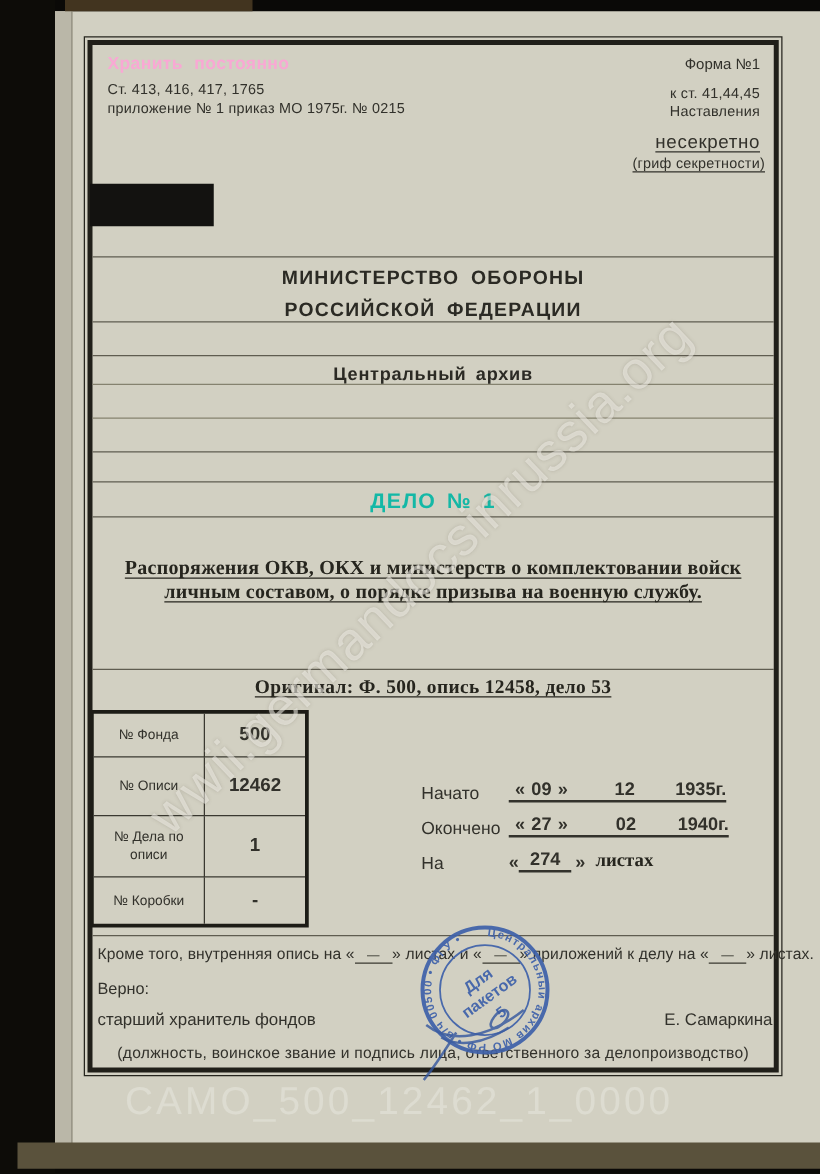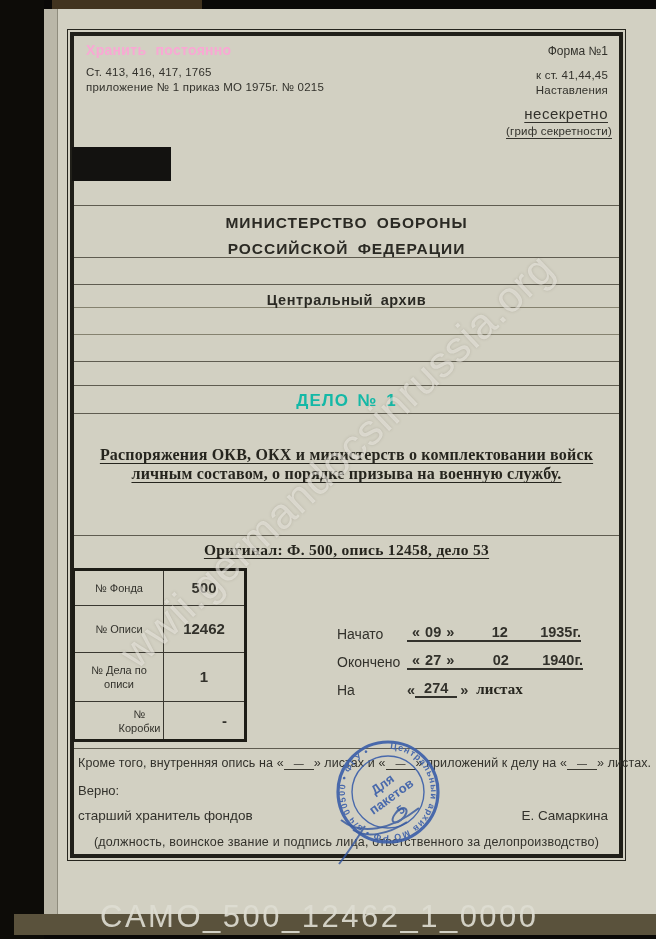--- a/index.html
+++ b/index.html
@@ -33,21 +33,21 @@
   .redaction{position:absolute;left:72px;top:147px;width:99px;height:34px;background:#131210;}
 
   
   .reg-table{position:absolute;left:72px;top:568px;width:175px;height:174px;box-sizing:border-box;
              border:3px solid #1d1c16;display:grid;grid-template-columns:89px 1fr;
              grid-template-rows:35px 47px 49px 1fr;}
   .reg-cell{display:flex;align-items:center;justify-content:center;text-align:center;
             border-bottom:1px solid #3a3830;font-size:11px;line-height:14px;padding:2px;}
   .reg-cell.lbl{border-right:1px solid #3a3830;}
   .reg-cell.val{font-weight:bold;font-size:15px;}
-  .reg-cell.last{border-bottom:none;padding-left:43px;}
+  .reg-cell.last{border-bottom:none;}
 
   
   .date-row{position:absolute;left:337px;display:flex;align-items:flex-end;height:21px;font-size:14px;}
   .date-label{width:70px;flex:none;}
   .date-fill{display:flex;align-items:flex-end;border-bottom:2px solid #33322c;font-weight:bold;font-size:14.5px;}
   .date-fill .sp{flex:1;}
   .g{margin:0 5px;}
   .sheets-word{font-family:"Liberation Serif",serif;font-weight:bold;font-size:15px;margin-left:8px;}
   .u274{display:inline-block;border-bottom:2px solid #33322c;padding:0 9px;font-weight:bold;font-size:14.5px;}
 
@@ -55,21 +55,21 @@
   .extra-line{font-size:12.5px;letter-spacing:.1px;}
   .blank{display:inline-block;width:30px;border-bottom:1.5px solid #3a3830;text-align:center;
          font-size:10px;line-height:10px;vertical-align:baseline;}
   .caption{font-size:12.5px;letter-spacing:.2px;}
 
   .stamp{position:absolute;left:333px;top:740px;width:115px;height:125px;overflow:visible;opacity:.92;}
   .watermark-diag{position:absolute;left:17px;top:436px;width:640px;text-align:center;
       transform:rotate(-43.5deg);font-size:43px;letter-spacing:1px;white-space:nowrap;
       color:rgba(242,241,233,.55);text-shadow:0 0 3px rgba(110,105,88,.28);pointer-events:none;z-index:5;}
   .watermark-bottom{position:absolute;left:100px;top:863px;font-size:31px;letter-spacing:2.5px;
-      color:#dfded3;opacity:.9;white-space:nowrap;margin-top:36px;}
+      color:#dfded3;opacity:.9;white-space:nowrap;}
 </style>
 </head>
 <body>
 
 <div class="scene">
   <div class="binding"></div>
   <div class="paper"></div>
   <div class="edge-strip"></div>
   <div class="top-sliver"></div>
   <div class="bottom-strip"></div>
@@ -152,21 +152,21 @@
     <span class="u274">274</span>
     <span style="font-size:14.5px;font-weight:bold;margin-left:3px">»</span>
     <span class="sheets-word serifb">листах</span>
   </div>
 
   <div class="abs extra-line" style="left:78px;top:756px">
     <span>Кроме того, внутренняя опись на «</span><span class="blank">—</span><span>» листах и «</span><span class="blank">—</span><span>» приложений к делу на «</span><span class="blank">—</span><span>» листах.</span>
   </div>
   <div class="abs" style="left:78px;top:783px;font-size:13px">Верно:</div>
   <div class="abs" style="left:78px;top:808px;font-size:13.5px">старший хранитель фондов</div>
-  <div class="abs right" style="right:48px;top:808px;font-size:13.5px">Е. Самаркина</div>
+  <div class="abs right" style="right:38px;top:808px;font-size:13.5px">Е. Самаркина</div>
   <div class="abs ctr caption" style="top:835px">(должность, воинское звание и подпись лица, ответственного за делопроизводство)</div>
 
   <svg class="stamp" viewBox="0 0 115 125">
     <defs>
       <path id="ringPath" d="M 55 9 a 43 43 0 1 1 -0.05 0" fill="none"></path>
     </defs>
     <circle cx="55" cy="52" r="50" fill="none" stroke="#3e61aa" stroke-width="3.2"></circle>
     <circle cx="55" cy="52" r="36" fill="none" stroke="#3e61aa" stroke-width="1.4"></circle>
     <text font-size="9" fill="#3e61aa" font-weight="bold" letter-spacing="1">
       <textPath href="#ringPath" startOffset="2">Центральный архив МО РФ • в/ч 00500 • ФГУ •</textPath>

